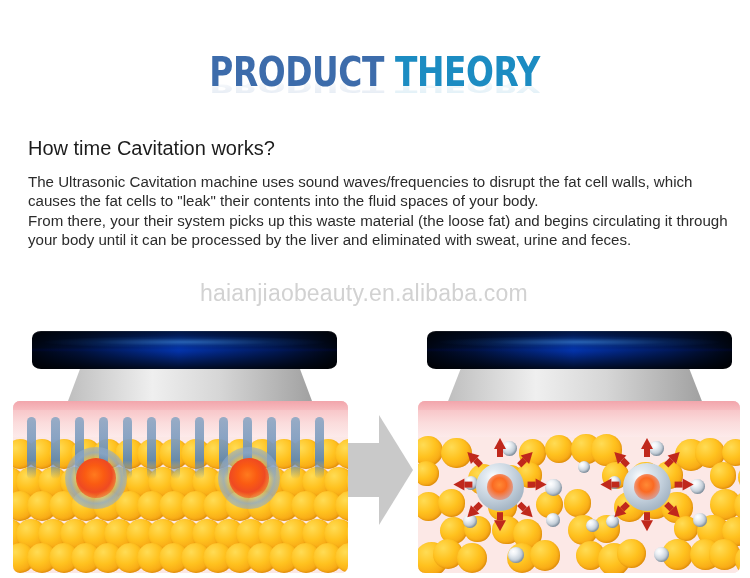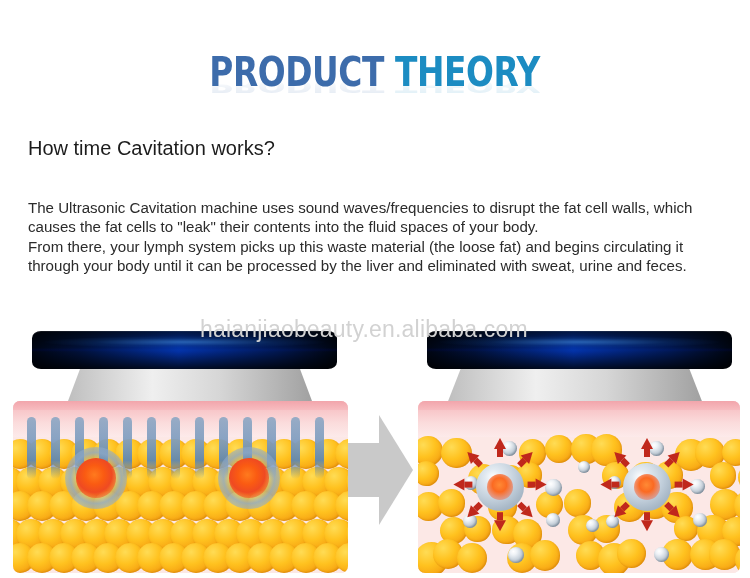--- a/index.html
+++ b/index.html
@@ -64,38 +64,36 @@
     font-family: "Liberation Sans", sans-serif;
   }
   .body-text {
     position: absolute;
     left: 28px;
     top: 172px;
     width: 700px;
     font-size: 15.1px;
     line-height: 19.4px;
     color: #2b2b2b;
-    margin-top: 26px;
   }
   .body-text p { margin: 0; }
   .body-text p + p { margin-top: 0px; }
 
   
   .watermark {
     position: absolute;
     left: 200px;
     top: 280px;
     font-size: 23px;
     color: #d2d2d2;
     letter-spacing: 0.2px;
     white-space: nowrap;
     font-family: "Liberation Sans", sans-serif;
     pointer-events: none;
     z-index: 5;
-    margin-top: 36px;
   }
 
   
   .illus {
     position: absolute;
     left: 0;
     top: 325px;
     width: 750px;
     height: 253px;
   }
@@ -278,21 +276,21 @@
   <span class="title">
     <span class="w1">PRODUCT</span>
     <span class="w2">THEORY</span>
   </span>
 </div>
 
 <div class="heading">How time Cavitation works?</div>
 
 <div class="body-text">
   <p>The Ultrasonic Cavitation machine uses sound waves/frequencies to disrupt the fat cell walls, which causes the fat cells to "leak" their contents into the fluid spaces of your body.</p>
-  <p>From there, your lymph system picks up this waste material (the loose fat) and begins circulating it through your body until it can be processed by the liver and eliminated with sweat, urine and feces.</p>
+  <p>From there, your their system picks up this waste material (the loose fat) and begins circulating it through your body until it can be processed by the liver and eliminated with sweat, urine and feces.</p>
 </div>
 
 <div class="watermark">haianjiaobeauty.en.alibaba.com</div>
 
 <div class="illus">
 
   <div class="flow-arrow">
     <div class="shaft"></div>
     <div class="head"></div>
   </div>

